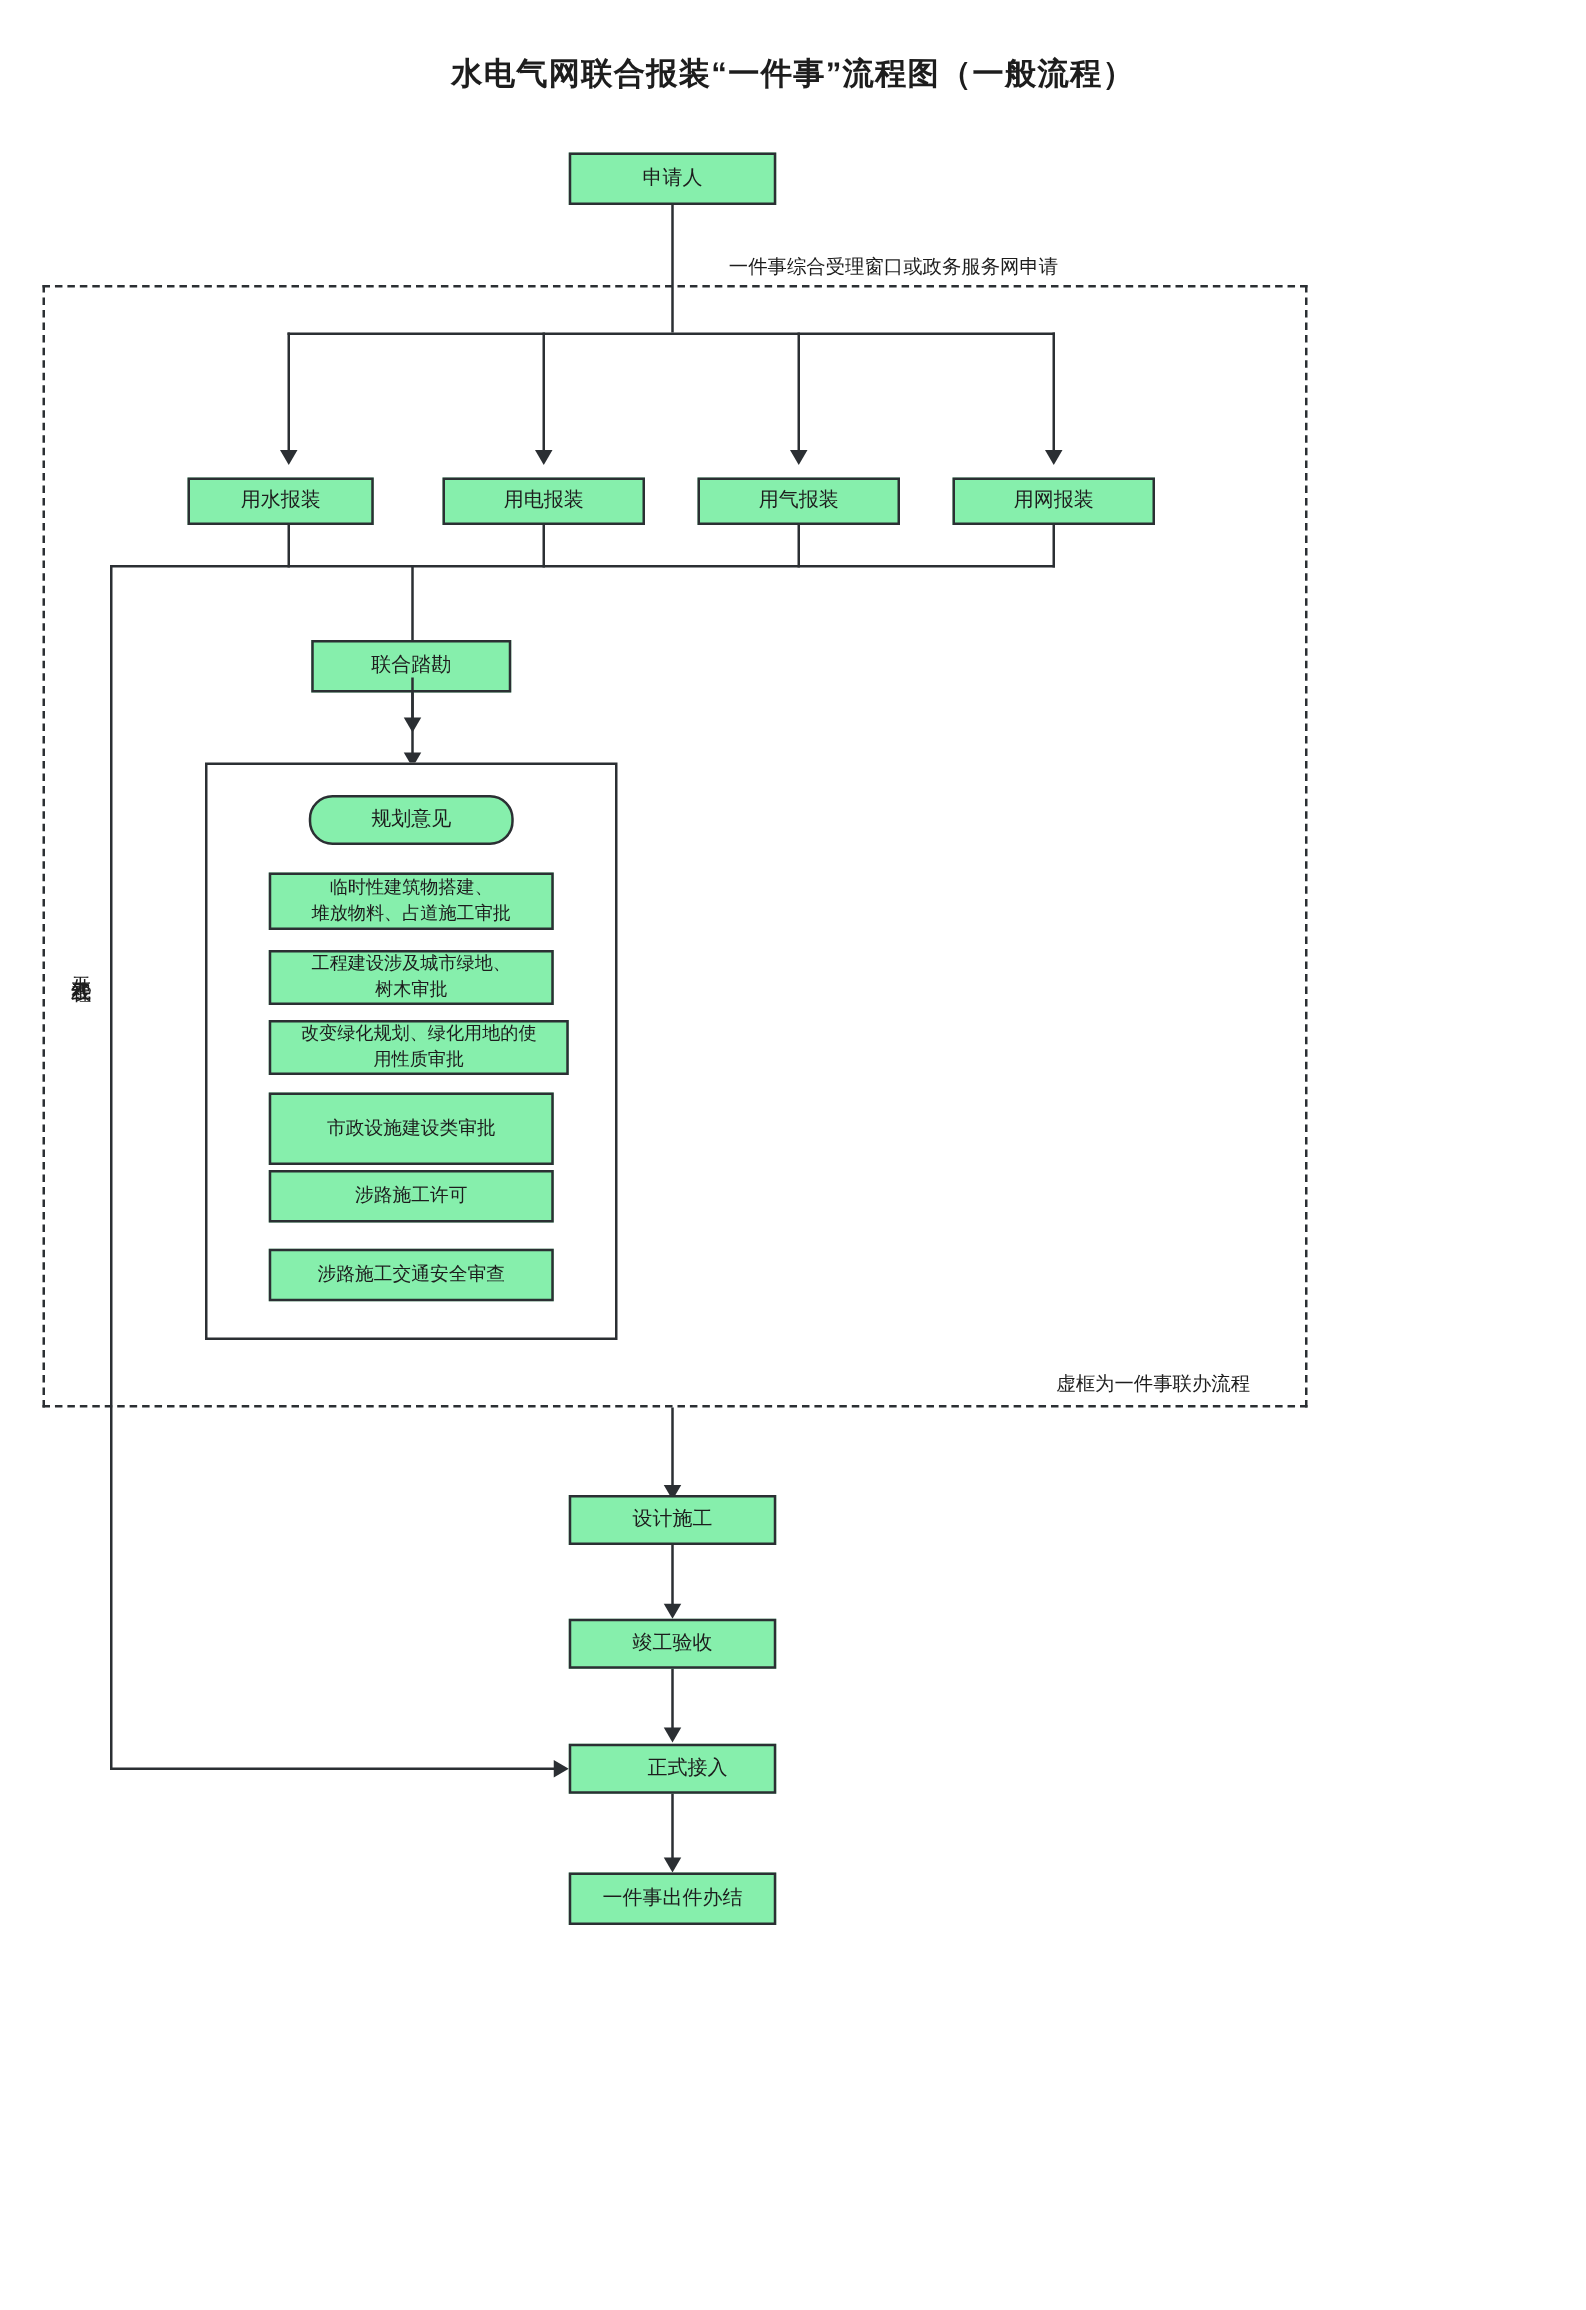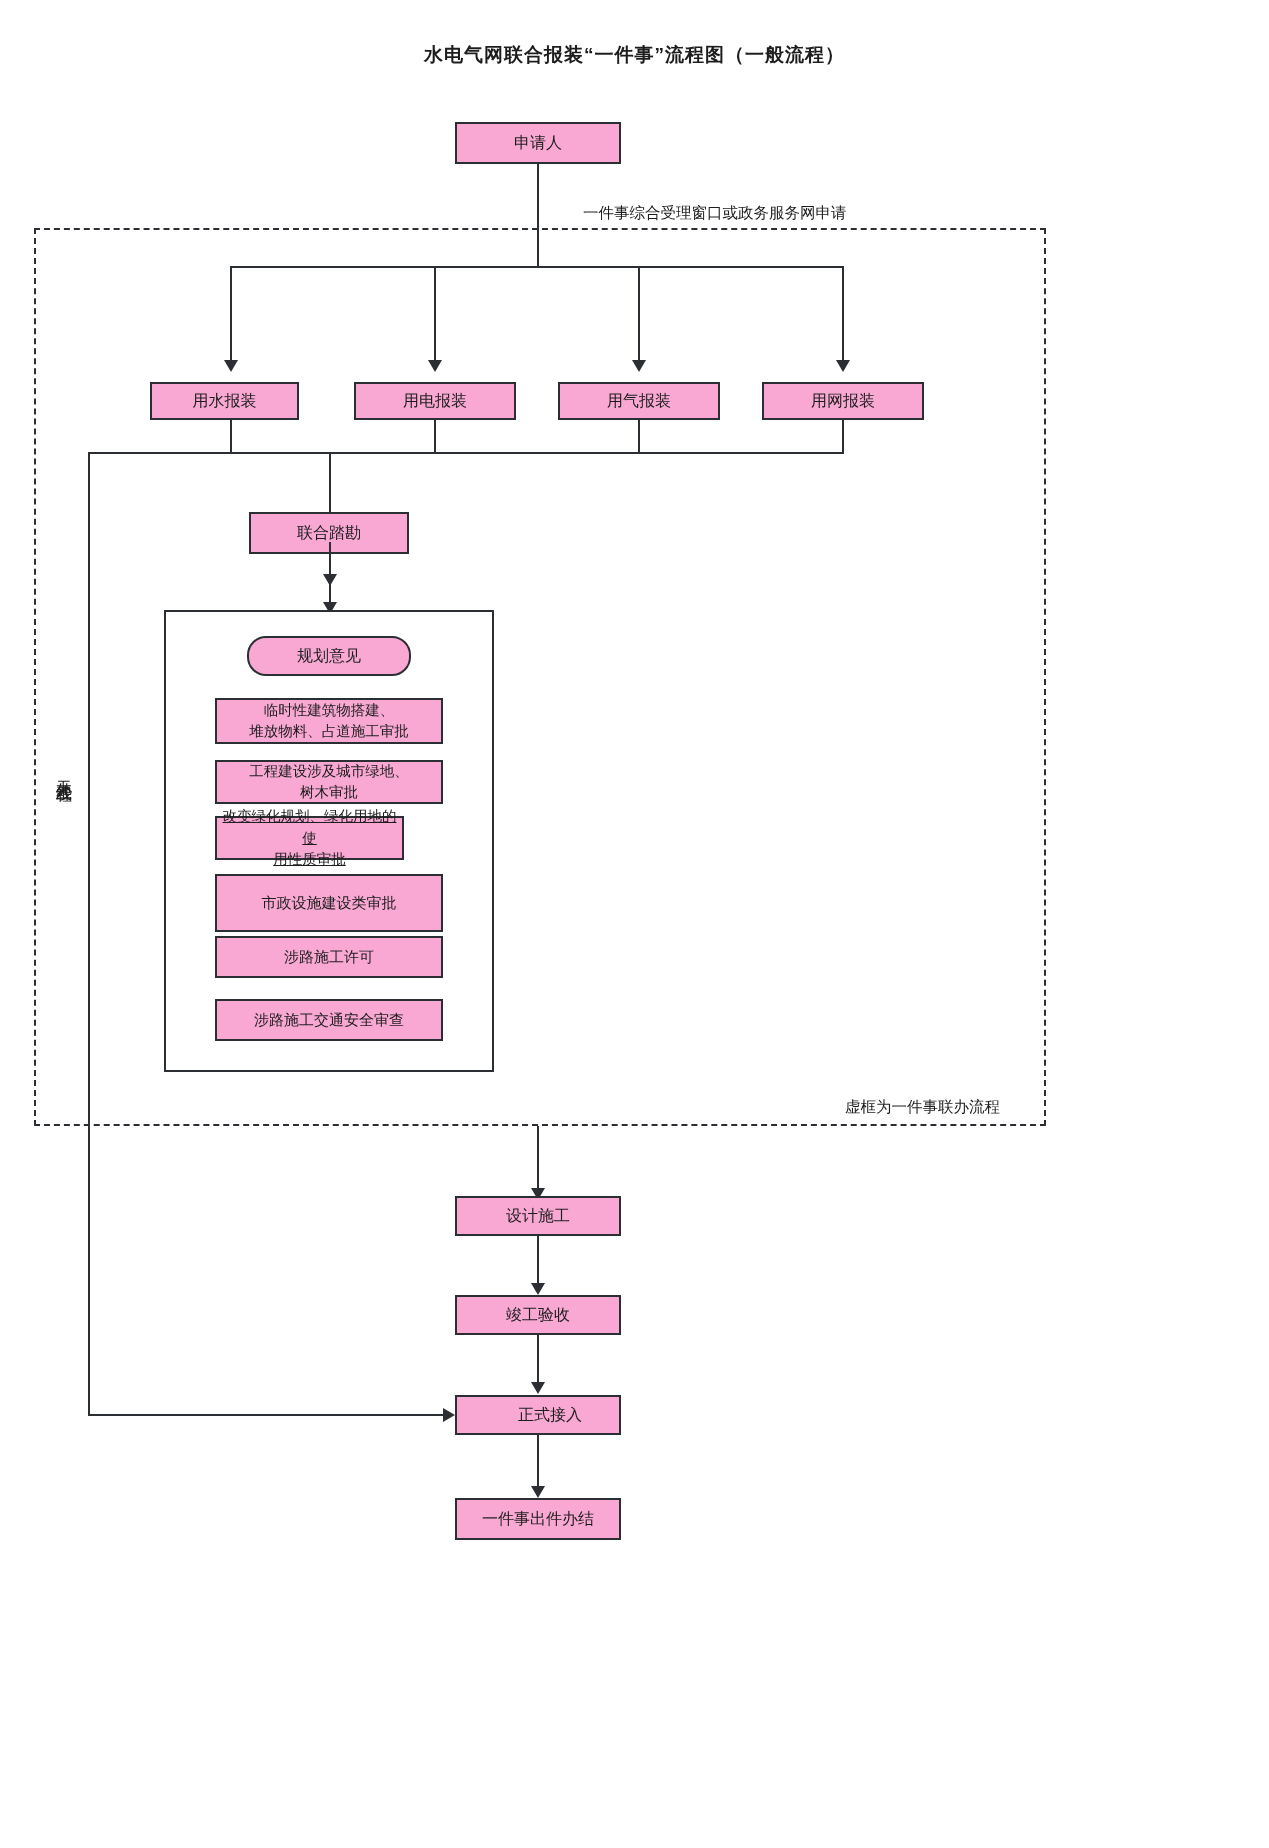--- a/index.html
+++ b/index.html
@@ -14,31 +14,31 @@
     height:1848px;
     background:#ffffff;
     overflow:hidden;
   }
   
   .title{
     position:absolute;
     left:0; top:42px;
     width:1269px;
     text-align:center;
-    font-size:19px;
+    font-size:25px;
     font-weight:700;
     letter-spacing:1px;
     color:#1d1d1d;
   }
   
   .box{
     position:absolute;
     box-sizing:border-box;
     border:2px solid #2b2f33;
-    background:#f9a8d4;
+    background:#86efac;
     display:flex;
     align-items:center;
     justify-content:center;
     text-align:center;
     font-size:16px;
     line-height:1.45;
     color:#1d1d1d;
     padding:2px 4px;
   }
   
@@ -153,21 +153,21 @@
   <div class="group-box" style="left:164px; top:610px; width:330px; height:462px;"></div>
 
   <div class="box" style="left:247px; top:636px; width:164px; height:40px;border-radius:19px;">规划意见</div>
 
   <div class="box approval-multi" style="left:215px; top:698px; width:228px; height:46px; font-size:14.5px; white-space:pre-line;">临时性建筑物搭建、
 堆放物料、占道施工审批</div>
 
   <div class="box approval-multi" style="left:215px; top:760px; width:228px; height:44px; font-size:14.5px; white-space:pre-line;">工程建设涉及城市绿地、
 树木审批</div>
 
-  <div class="box approval-multi" style="left:215px; top:816px; width:189px; height:44px; font-size:14.5px; white-space:pre-line;text-decoration:underline;">改变绿化规划、绿化用地的使
+  <div class="box approval-multi" style="left:215px; top:816px; width:240px; height:44px; font-size:14.5px; white-space:pre-line;">改变绿化规划、绿化用地的使
 用性质审批</div>
 
   <div class="box" style="left:215px; top:874px; width:228px; height:58px; font-size:15px;">市政设施建设类审批</div>
 
   <div class="box" style="left:215px; top:936px; width:228px; height:42px; font-size:15px;">涉路施工许可</div>
 
   <div class="box" style="left:215px; top:999px; width:228px; height:42px; font-size:15px;">涉路施工交通安全审查</div>
 
   <div class="ln v" style="left:537px; top:1126px; height:64px;"></div>
   <div class="arrow-d" style="left:531px; top:1188px;"></div>

